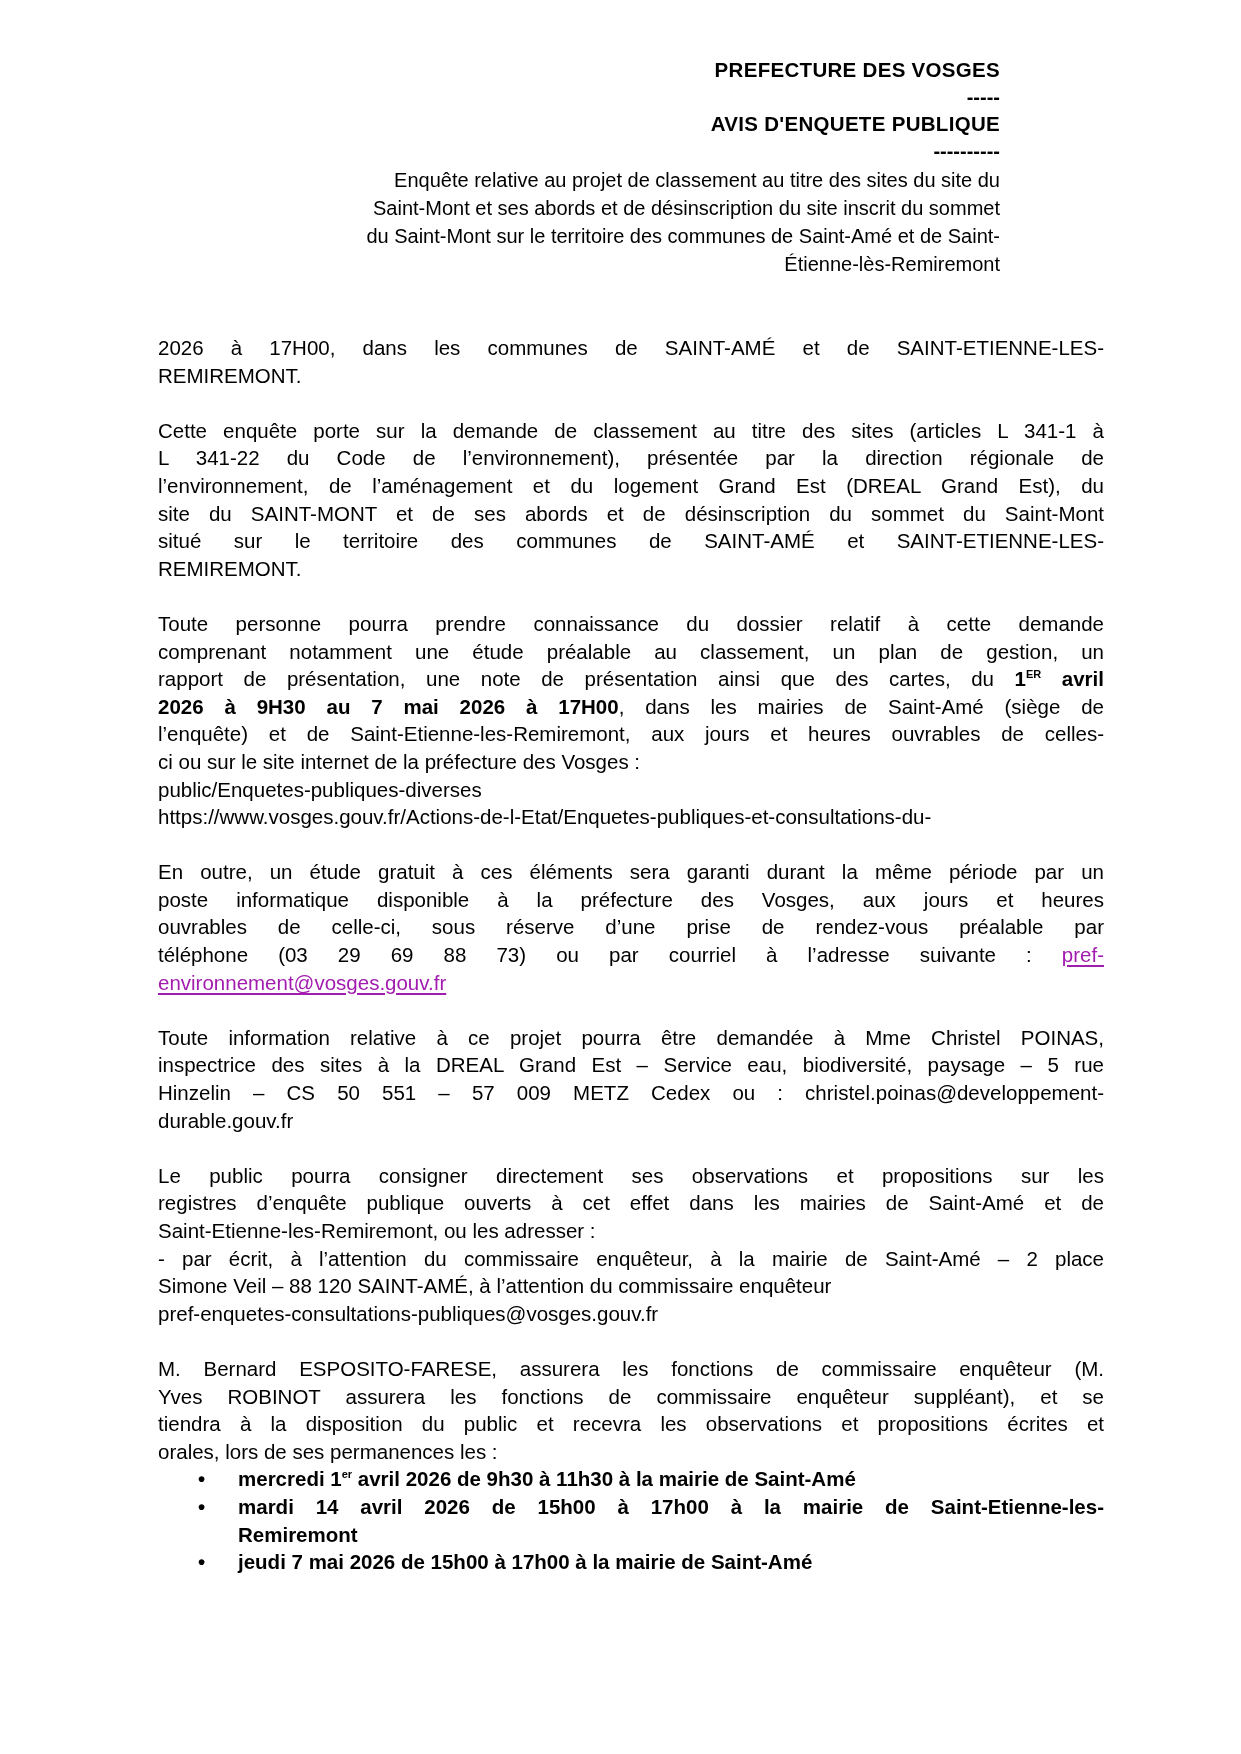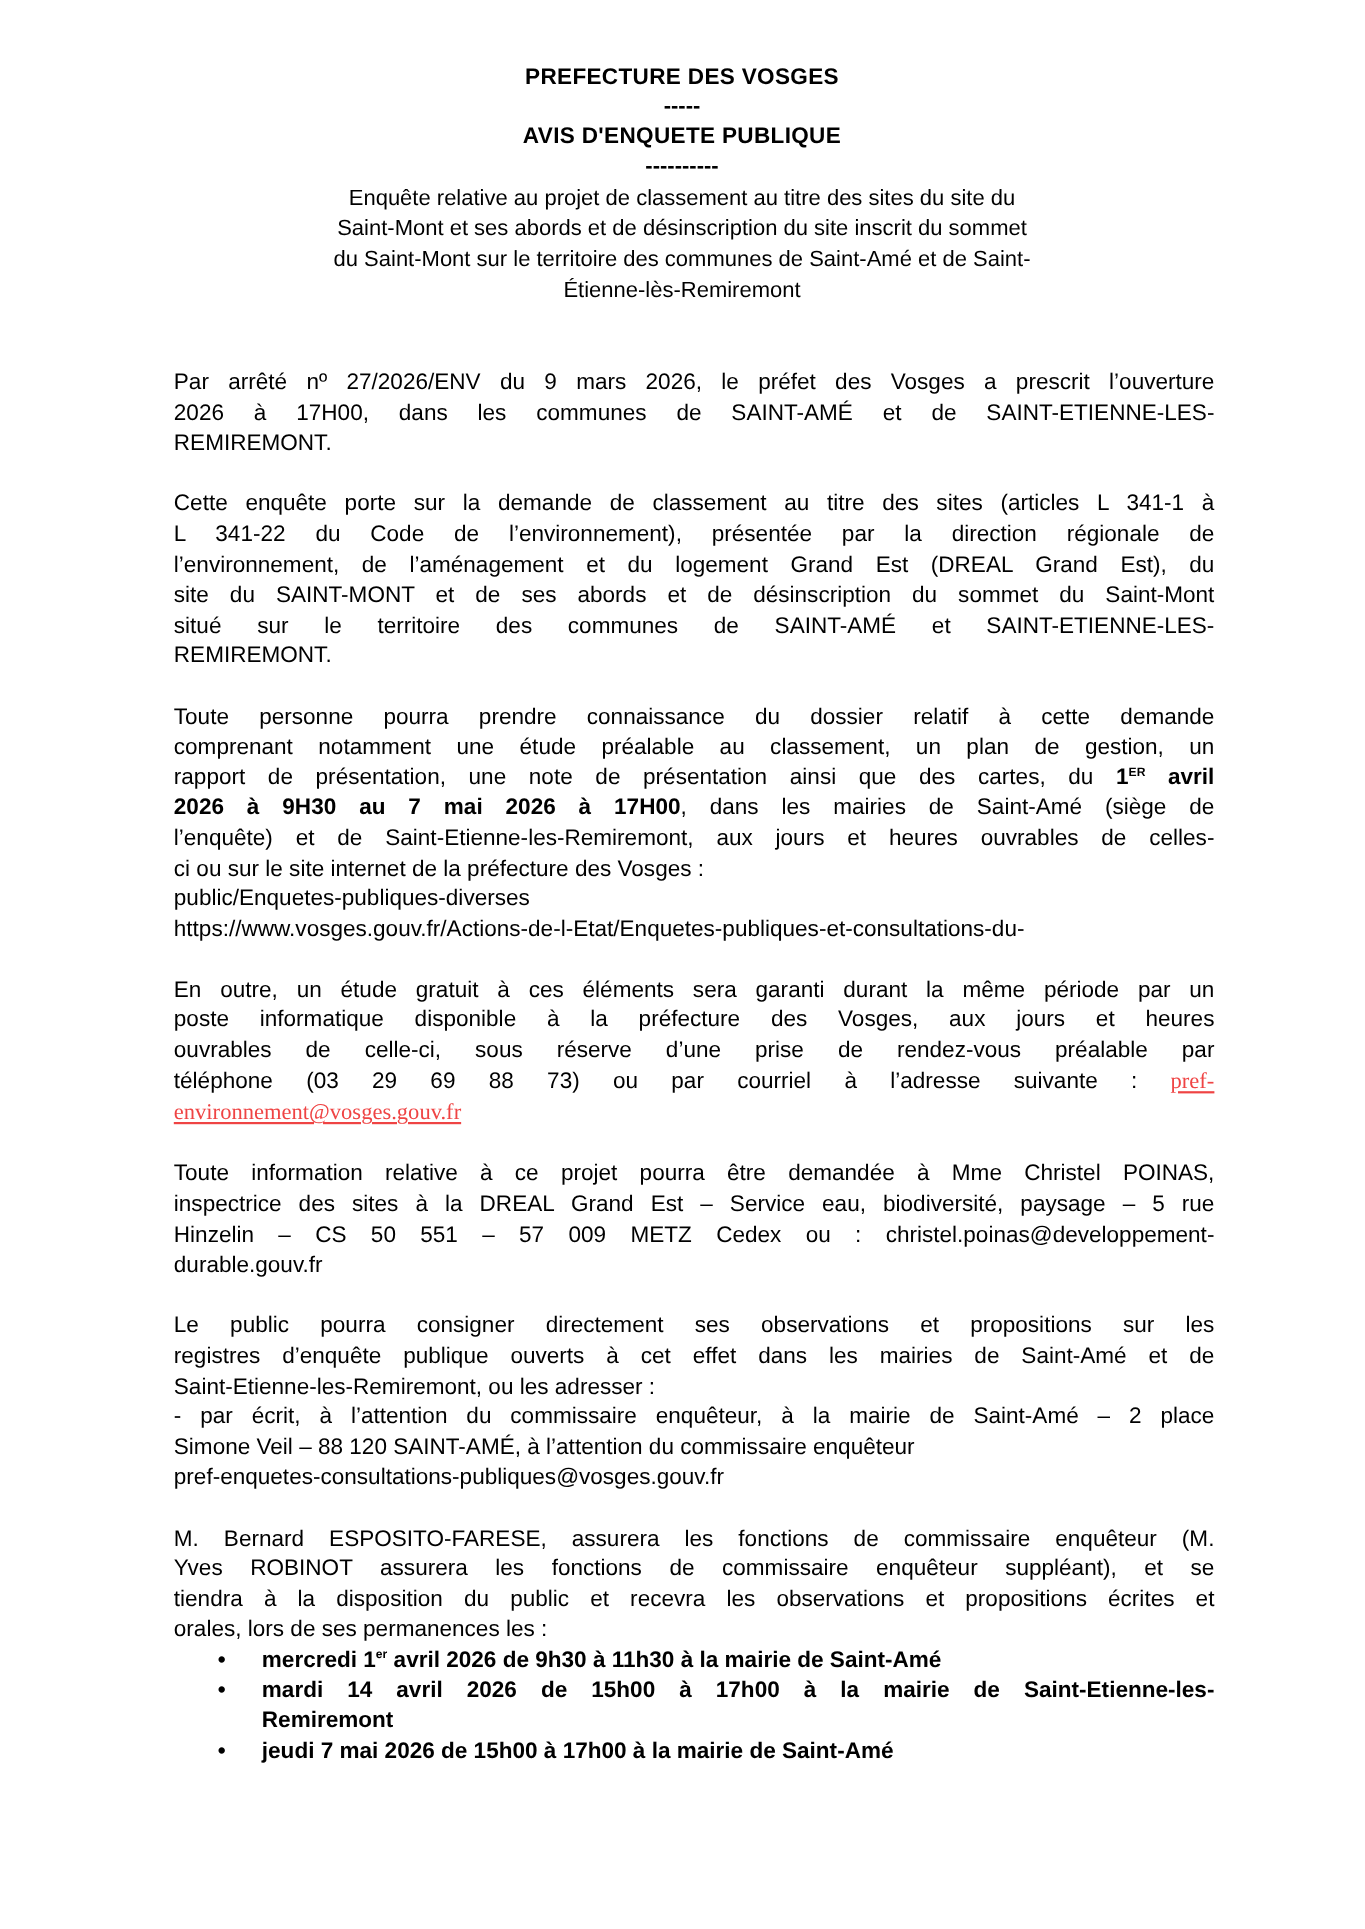--- a/index.html
+++ b/index.html
@@ -1,29 +1,29 @@
 <!DOCTYPE html>
 <html><head>
 <meta charset="utf-8">
 <style>
   html, body { margin: 0; padding: 0; background: #ffffff; }
   body { width: 1241px; height: 1754px; position: relative; overflow: hidden;
          font-family: "Liberation Sans", "DejaVu Sans", sans-serif; color: #000; }
   .page { position: absolute; left: 0; top: 0; width: 1241px; height: 1754px; background: #fff; }
-  .header { position: absolute; left: 240px; width: 760px; top: 56px; text-align: center; }
+  .header { position: absolute; left: 240px; width: 760px; top: 56px; text-align: right; }
   .h-title { font-weight: bold; font-size: 20.5px; line-height: 28px; margin: 0; letter-spacing: 0.3px; }
   .h-sep { font-weight: bold; font-size: 20px; line-height: 26px; margin: 0; }
   .h-sub { font-size: 20px; line-height: 28px; margin: 2px 0 0 0; }
   .body { position: absolute; left: 158px; width: 946px; top: 334px; }
   .para { font-size: 20.5px; line-height: 27.6px; text-align: justify; margin: 0 0 27.6px 0; }
   .para .line { display: block; text-align: justify; text-align-last: justify; white-space: nowrap; }
   .para .line.last { text-align-last: left; }
   .u { text-underline-offset: 3px; }
   .b { font-weight: bold; }
-  .link { color: #ef4444; text-decoration: underline; text-underline-offset: 3px; font-family: Liberation Serif, serif; }
+  .link { color: #a21caf; text-decoration: underline; text-underline-offset: 3px; }
   sup { font-size: 11px; vertical-align: 8px; line-height: 0; }
   .bullets { list-style: none; margin: 0; padding: 0; }
   .bullets li { position: relative; padding-left: 80px; font-weight: bold; font-size: 20.5px; line-height: 27.6px; }
   .bullets li .dot { position: absolute; left: 40px; top: 0; }
   .bullets li .line { display: block; white-space: nowrap; }
   .bullets li .line.just { text-align: justify; text-align-last: justify; }
 </style>
 </head>
 <body>
 
@@ -38,21 +38,20 @@
       <span style="display:block">Enquête relative au projet de classement au titre des sites du site du</span>
       <span style="display:block">Saint-Mont et ses abords et de désinscription du site inscrit du sommet</span>
       <span style="display:block">du Saint-Mont sur le territoire des communes de Saint-Amé et de Saint-</span>
       <span style="display:block">Étienne-lès-Remiremont</span>
     </p>
   </div>
 
   <div class="body">
 
     <div class="para">
-      <span class="line">Par arrêté nº 27/2026/ENV du 9 mars 2026, le préfet des Vosges a prescrit l’ouverture</span>
       <span class="line">2026 à 17H00, dans les communes de SAINT-AMÉ et de SAINT-ETIENNE-LES-</span>
       <span class="line last">REMIREMONT.</span>
     </div>
 
     <div class="para">
       <span class="line">Cette enquête porte sur la demande de classement au titre des sites (articles L 341-1 à</span>
       <span class="line">L 341-22 du Code de l’environnement), présentée par la direction régionale de</span>
       <span class="line">l’environnement, de l’aménagement et du logement Grand Est (DREAL Grand Est), du</span>
       <span class="line">site du SAINT-MONT et de ses abords et de désinscription du sommet du Saint-Mont</span>
       <span class="line">situé sur le territoire des communes de SAINT-AMÉ et SAINT-ETIENNE-LES-</span>

